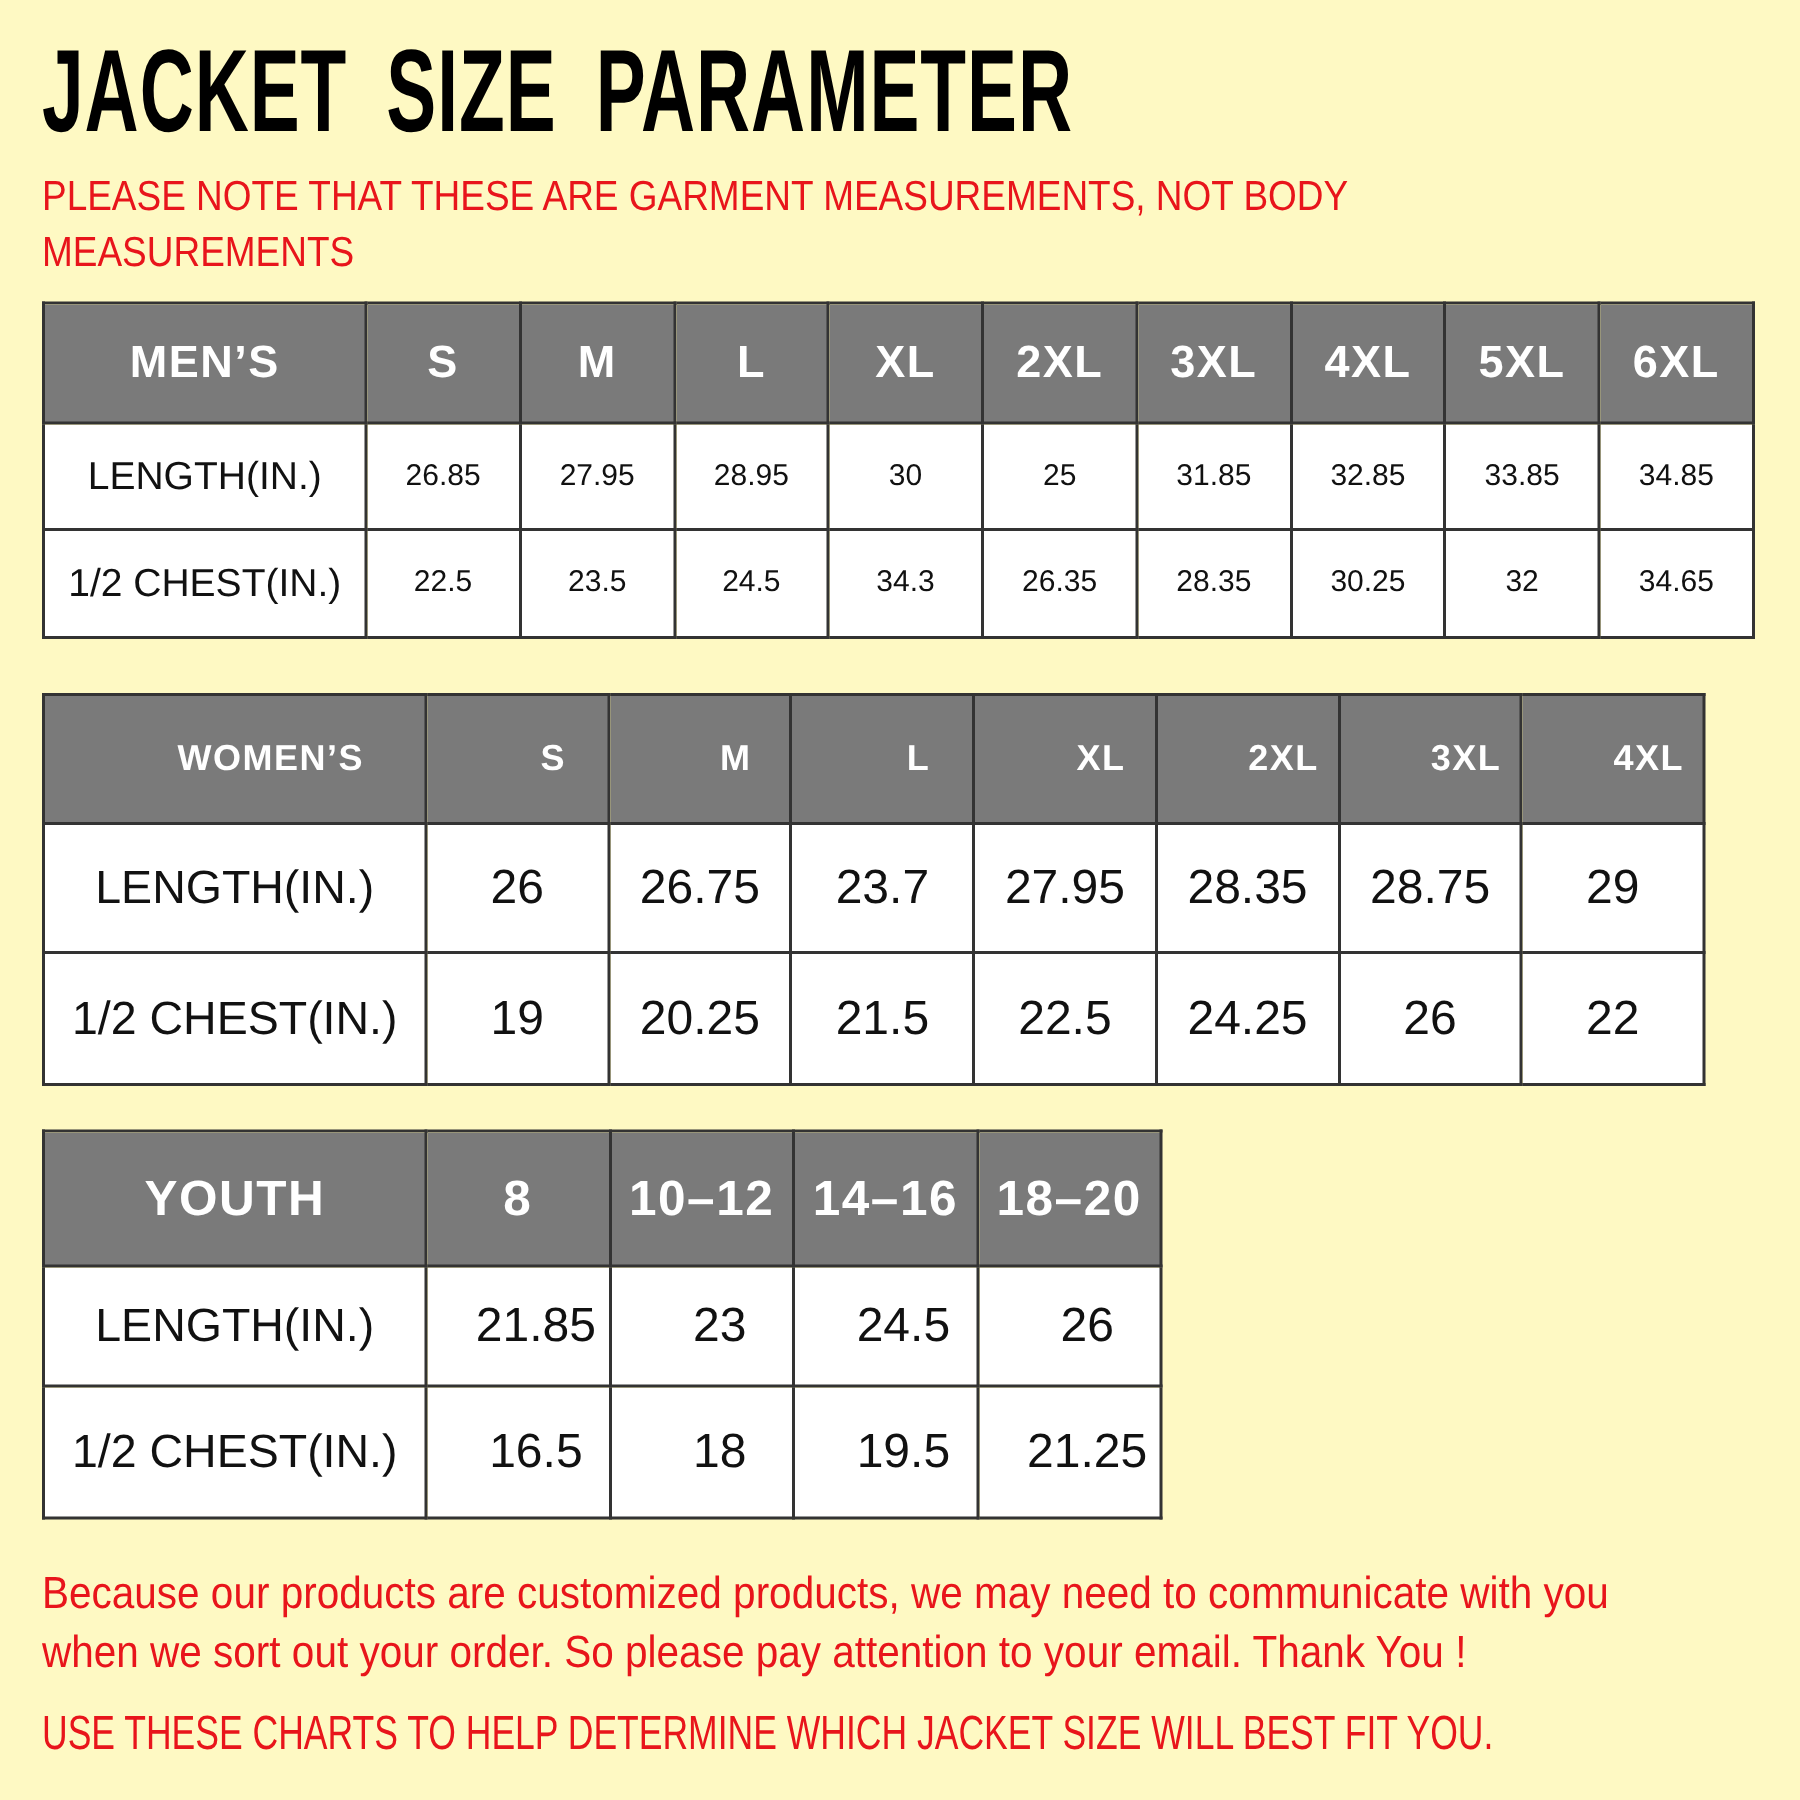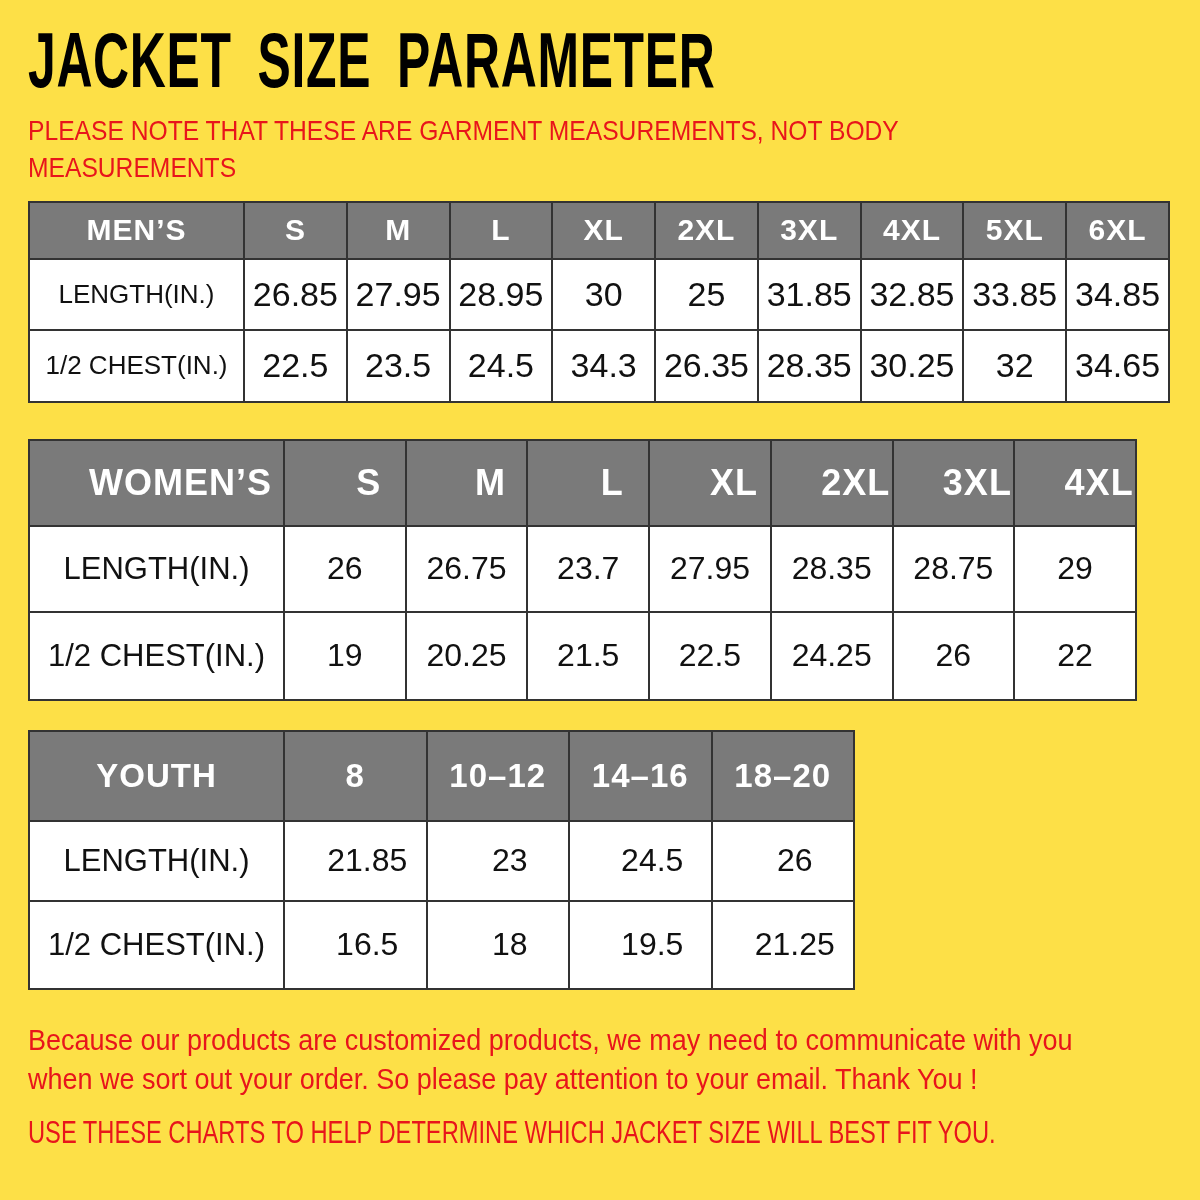--- a/index.html
+++ b/index.html
@@ -1,21 +1,21 @@
 <!DOCTYPE html>
 <html><head>
 <meta charset="utf-8">
 <style>
   html,body{margin:0;padding:0;background:#ffffff;}
   .page{
     position:relative;
     width:1200px;height:1200px;
     box-sizing:border-box;
     padding:0 28px;
-    background:#fde047;
+    background:#fef9c3;
     font-family:"Liberation Sans","DejaVu Sans",sans-serif;
     overflow:hidden;
   }
   .title{
     margin:21px 0 0 0;
     font-size:78px;
     line-height:1.0;
     font-weight:bold;
     color:#000;
     letter-spacing:1px;
@@ -49,36 +49,36 @@
     background:#fff;
   }
   table.size-table tr.hdr td{
     background:#7a7a7a;
     color:#ffffff;
     font-weight:bold;
     letter-spacing:1px;
   }
   
   .m-table{width:1142px;margin-top:14px;}
-  .m-table tr.hdr{height:57px;}
+  .m-table tr.hdr{height:80px;}
   .m-table tr.r1{height:71px;}
   .m-table tr.r2{height:72px;}
   .m-table tr.hdr td{font-size:30px;}
   .m-table td.lbl{font-size:26px;}
-  .m-table td.val{font-size:34px;}
+  .m-table td.val{font-size:20px;}
   
   .w-table{width:1109px;margin-top:36px;}
   .w-table tr.hdr{height:86px;}
   .w-table tr.r1{height:86px;}
   .w-table tr.r2{height:88px;}
-  .w-table tr.hdr td{font-size:36px;padding-left:48px;}
+  .w-table tr.hdr td{font-size:24px;padding-left:48px;}
   .w-table td.lbl{font-size:31px;}
   .w-table td.val{font-size:32px;}
   
-  .y-table{width:827px;margin-top:29px;}
+  .y-table{width:747px;margin-top:29px;}
   .y-table tr.hdr{height:90px;}
   .y-table tr.r1{height:80px;}
   .y-table tr.r2{height:88px;}
   .y-table tr.hdr td{font-size:33px;}
   .y-table td.lbl{font-size:31px;}
   .y-table td.val{font-size:32px;padding-left:24px;}
 
   .footer-par{
     margin:30px 0 0 0;
     color:#e8151b;

